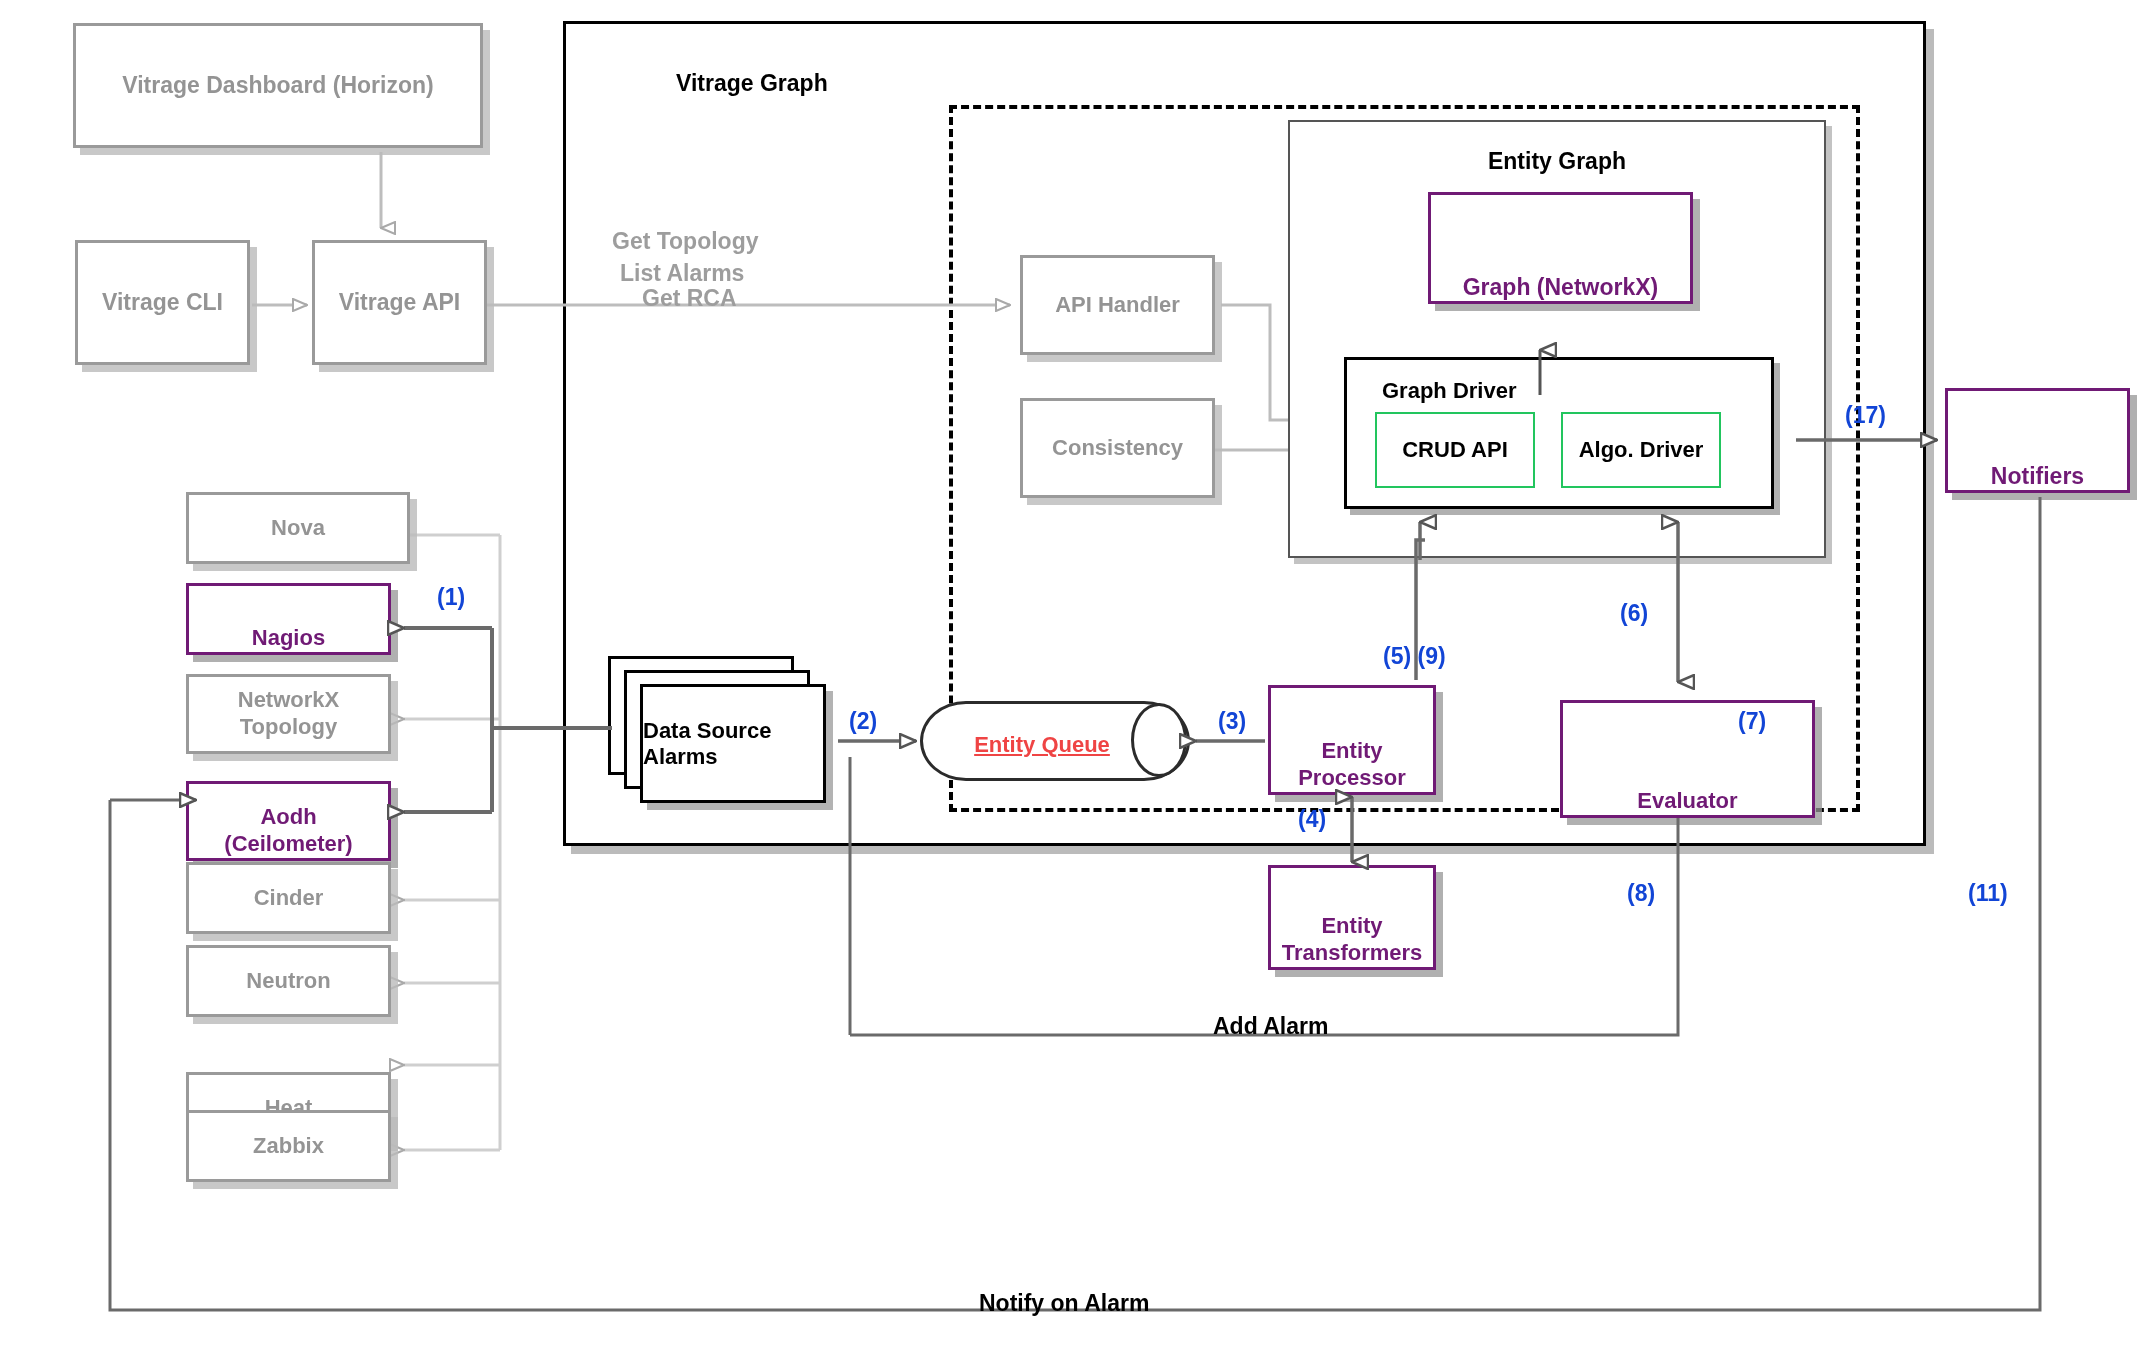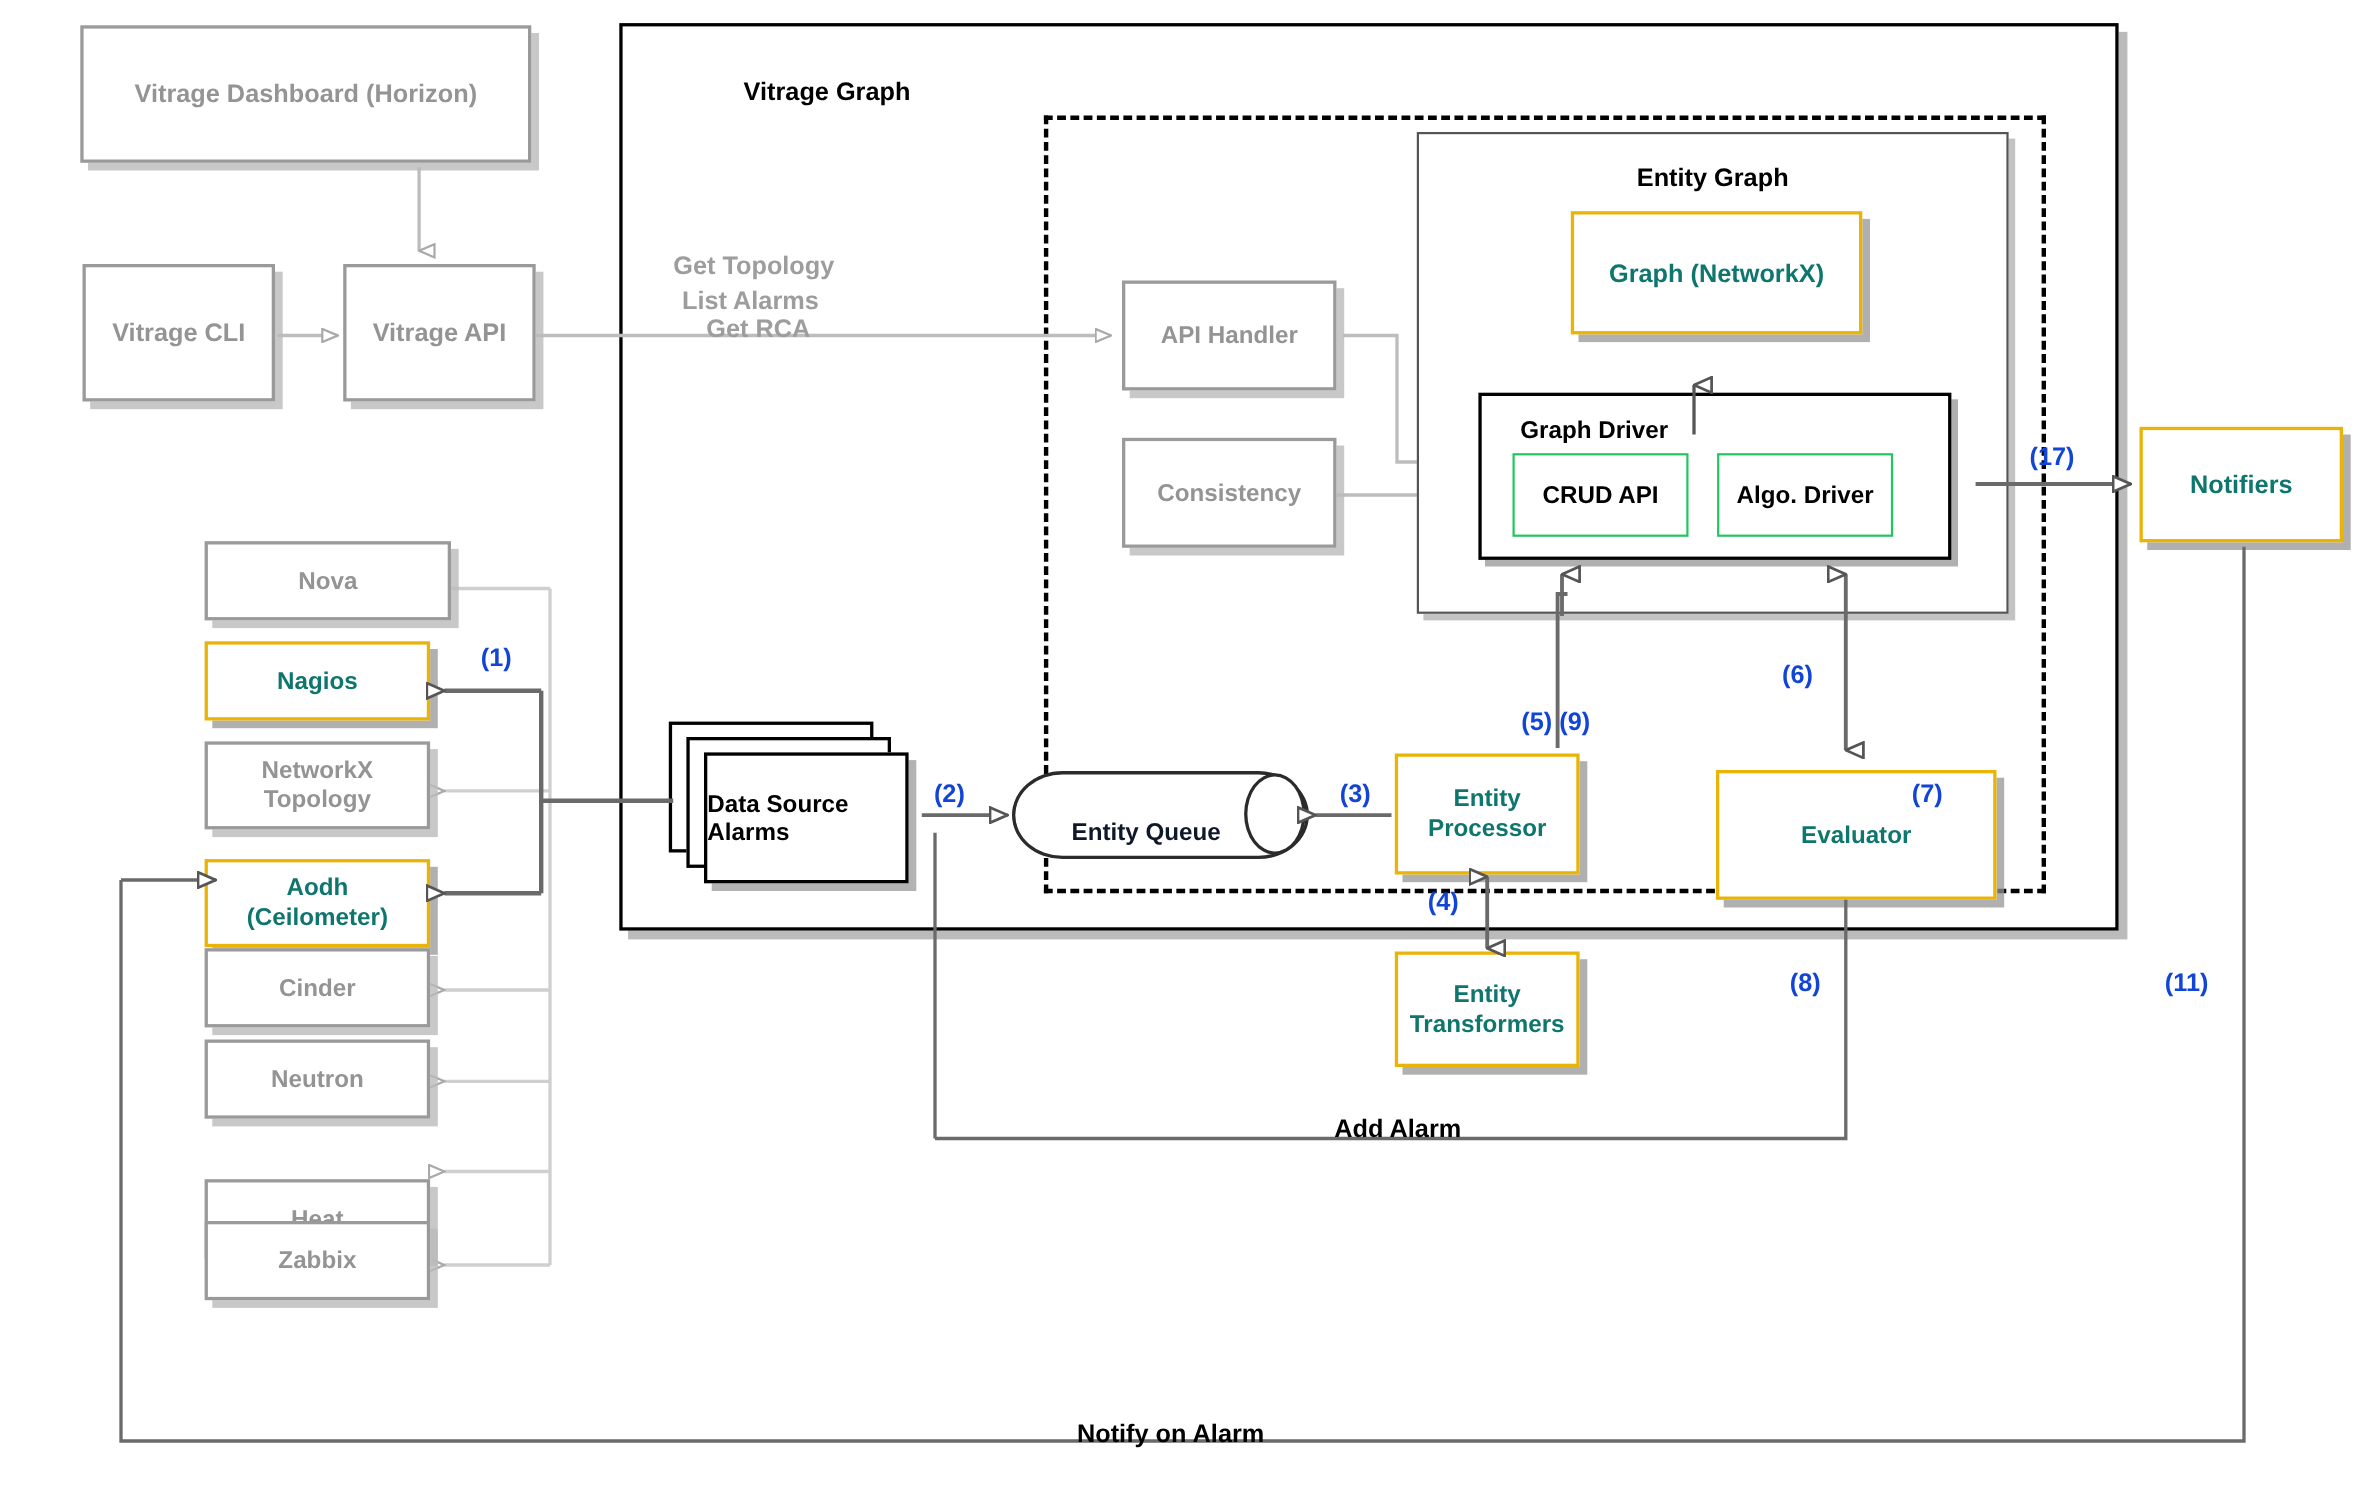--- a/index.html
+++ b/index.html
@@ -8,22 +8,22 @@
        -webkit-font-smoothing:antialiased;}
   #stage{position:absolute;left:0;top:0;width:2149px;height:1354px;overflow:hidden;}
 
   
   .node{position:absolute;box-sizing:border-box;background:#ffffff;
         display:flex;align-items:center;justify-content:center;text-align:center;
         font-weight:bold;line-height:1.22;z-index:5;}
   .node .lbl{display:block;padding:0 6px;}
 
   
-  .node.active{border:3px solid #eab308;color:#0f766e;
-               box-shadow:7px 7px 0 0 rgba(150,150,150,0.75);}
+  .node.active{border:3px solid #701a75;color:#701a75;
+               box-shadow:7px 7px 0 0 rgba(150,150,150,0.75);align-items:flex-end;}
   
   .node.dim{border:3px solid #9a9a9a;color:#949494;
             box-shadow:7px 7px 0 0 rgba(186,186,186,0.8);}
   
   .node.inner{border:2px solid #22c55e;box-shadow:none;color:#000;}
   
   .node.container{border:2px solid #555;background:#fff;
                   box-shadow:6px 6px 0 0 rgba(175,175,175,0.75);
                   display:block;}
   .node.thick{border:3px solid #000;box-shadow:6px 6px 0 0 rgba(150,150,150,0.75);display:block;}
@@ -42,22 +42,22 @@
   
   #dsd-wrap{position:absolute;left:608px;top:656px;width:230px;height:163px;z-index:5;}
   .stackcard{position:absolute;width:186px;height:119px;background:#fff;border:3px solid #000;box-sizing:border-box;}
 
   
   #entity-queue{position:absolute;left:920px;top:701px;width:270px;height:80px;z-index:5;}
   .cyl-body{position:absolute;left:0;top:0;width:270px;height:80px;
             border:3px solid #2b2b2b;border-radius:46px/40px;background:#fff;box-sizing:border-box;}
   .cyl-cap{position:absolute;right:3px;top:2px;width:56px;height:74px;
            border:3px solid #2b2b2b;border-radius:50%;background:#fff;box-sizing:border-box;}
-  .cyl-text{position:absolute;left:0;top:16px;width:244px;height:80px;display:flex;
-            align-items:center;justify-content:center;font-weight:bold;color:#0f172a;}
+  .cyl-text{position:absolute;left:0;top:4px;width:244px;height:80px;display:flex;
+            align-items:center;justify-content:center;font-weight:bold;color:#ef4444;text-decoration:underline;}
 
   
   .step{position:absolute;color:#1245d6;font-weight:bold;z-index:9;white-space:nowrap;}
 
   
   .flowlbl{position:absolute;font-weight:bold;z-index:9;white-space:nowrap;text-align:center;}
   .flowlbl.dimtxt{color:#9d9d9d;}
   .flowlbl.blacktxt{color:#000;}
 
   svg.wires{position:absolute;left:0;top:0;width:2149px;height:1354px;z-index:3;pointer-events:none;}

